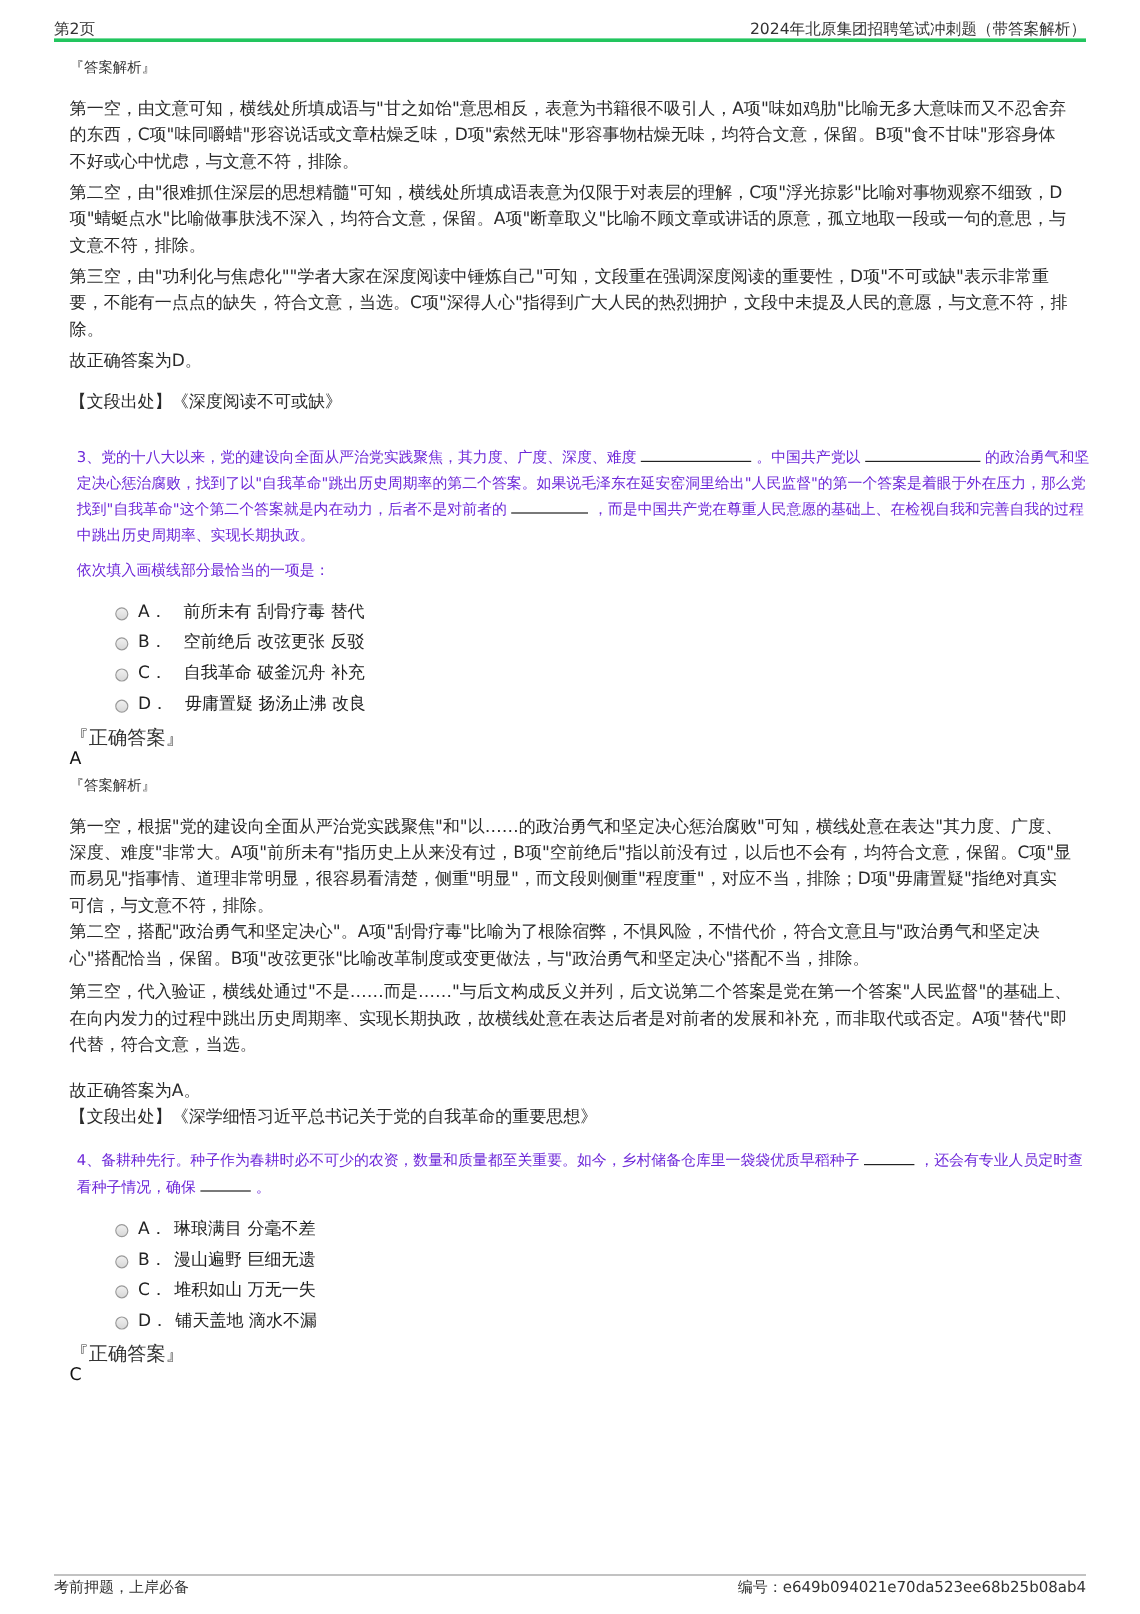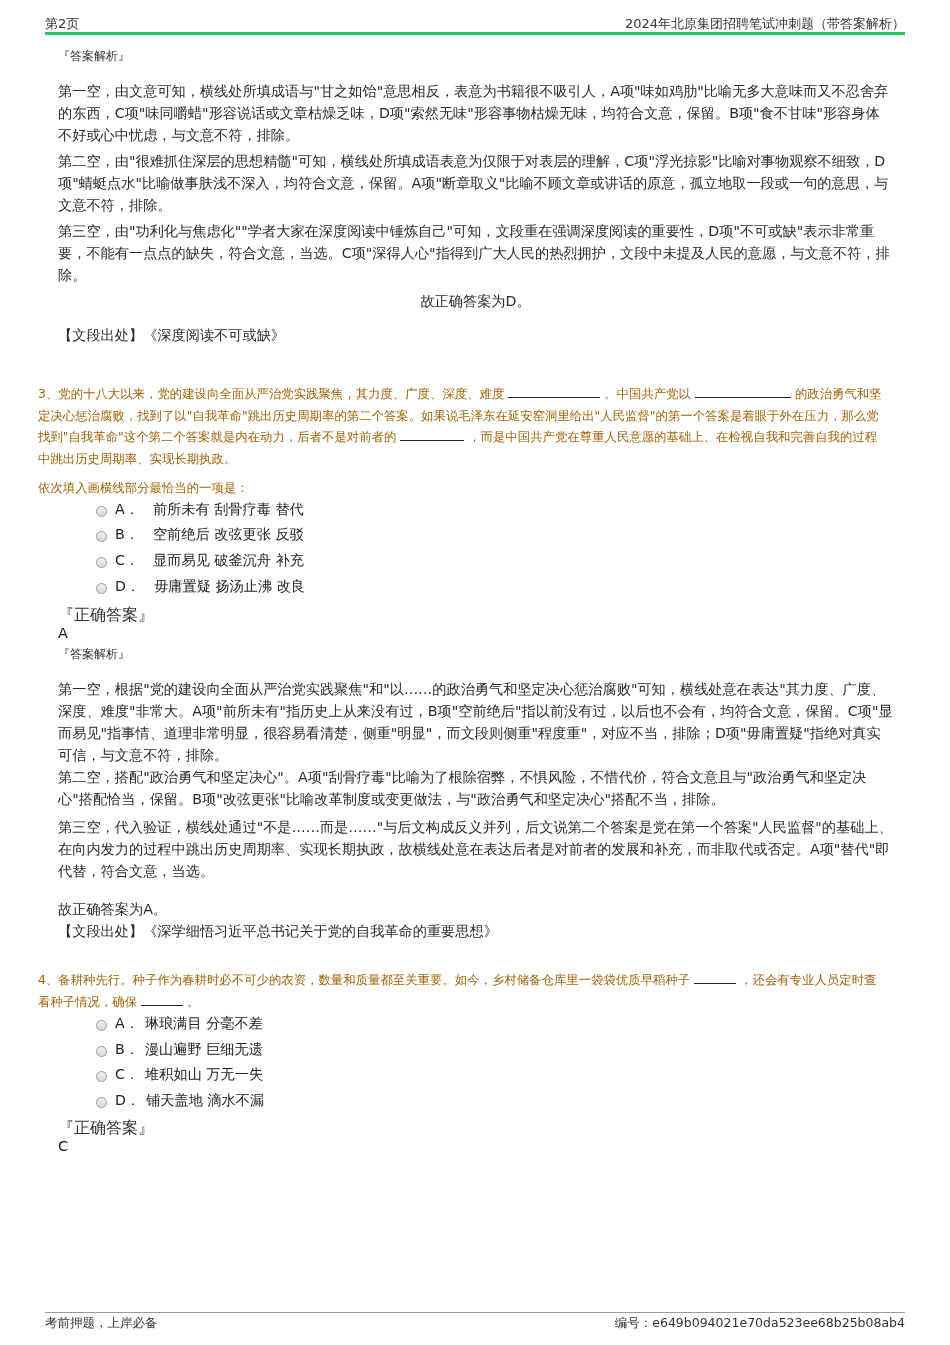--- a/index.html
+++ b/index.html
@@ -8,42 +8,42 @@
   .header { position:absolute; left:45px; right:45px; top:12px; height:20px;
             border-bottom:3px solid #22c55e; font-size:13px; color:#333; }
   .header .left { position:absolute; left:0; top:3px; }
   .header .right { position:absolute; right:0; top:3px; }
   .footer { position:absolute; left:45px; right:45px; top:1312px; height:20px;
             border-top:1px solid #9a9a9a; font-size:12.5px; color:#333; }
   .footer .left { position:absolute; left:0; top:2px; }
   .footer .right { position:absolute; right:0; top:2px; }
   .p { position:absolute; left:58px; width:835px; font-size:14.2px; line-height:22px; color:#2a2a2a; }
   .tag { position:absolute; left:58px; font-size:12px; color:#333; }
-  .q { position:absolute; left:38px; width:845px; font-size:12.4px; line-height:21.5px; color:#a16207;margin-top:13px; }
+  .q { position:absolute; left:64px; width:845px; font-size:12.4px; line-height:21.5px; color:#6d28d9; }
   .blank { display:inline-block; border-bottom:1.5px solid #222; vertical-align:baseline; height:1px; }
   .opt { position:absolute; left:96px; font-size:14.2px; color:#222; display:flex; align-items:center; }
   .radio { width:9px; height:9px; border-radius:50%; border:1px solid #999;
            background:linear-gradient(#f0f0f0,#d8d8d8); margin-right:8px; margin-top:4px; }
   .opt .letter { margin-right:14px; }
   .ans { position:absolute; left:58px; font-size:14.5px; color:#111; }
   .ansblk { position:absolute; font-size:16px; color:#333; }
 </style>
 </head>
 <body>
 
 <div class="header">
   <span class="left">第2页</span>
   <span class="right">2024年北原集团招聘笔试冲刺题（带答案解析）</span>
 </div>
 
 <div class="tag" style="top:48px;">『答案解析』</div>
 <div class="p" style="top:80px;">第一空，由文意可知，横线处所填成语与"甘之如饴"意思相反，表意为书籍很不吸引人，A项"味如鸡肋"比喻无多大意味而又不忍舍弃的东西，C项"味同嚼蜡"形容说话或文章枯燥乏味，D项"索然无味"形容事物枯燥无味，均符合文意，保留。B项"食不甘味"形容身体不好或心中忧虑，与文意不符，排除。</div>
 <div class="p" style="top:150px;">第二空，由"很难抓住深层的思想精髓"可知，横线处所填成语表意为仅限于对表层的理解，C项"浮光掠影"比喻对事物观察不细致，D项"蜻蜓点水"比喻做事肤浅不深入，均符合文意，保留。A项"断章取义"比喻不顾文章或讲话的原意，孤立地取一段或一句的意思，与文意不符，排除。</div>
 <div class="p" style="top:220px;">第三空，由"功利化与焦虑化""学者大家在深度阅读中锤炼自己"可知，文段重在强调深度阅读的重要性，D项"不可或缺"表示非常重要，不能有一点点的缺失，符合文意，当选。C项"深得人心"指得到广大人民的热烈拥护，文段中未提及人民的意愿，与文意不符，排除。</div>
-<div class="p" style="top:290px;text-align:center;">故正确答案为D。</div>
+<div class="p" style="top:290px;">故正确答案为D。</div>
 <div class="p" style="top:324px;">【文段出处】《深度阅读不可或缺》</div>
 
 <div class="q" style="top:370px;">
   <span>3、党的十八大以来，党的建设向全面从严治党实践聚焦，其力度、广度、深度、难度</span>
   <span class="blank" style="width:92px;"></span>
   <span>。中国共产党以</span>
   <span class="blank" style="width:96px;"></span>
   <span>的政治勇气和坚定决心惩治腐败，找到了以"自我革命"跳出历史周期率的第二个答案。如果说毛泽东在延安窑洞里给出"人民监督"的第一个答案是着眼于外在压力，那么党找到"自我革命"这个第二个答案就是内在动力，后者不是对前者的</span>
   <span class="blank" style="width:64px;"></span>
   <span>，而是中国共产党在尊重人民意愿的基础上、在检视自我和完善自我的过程中跳出历史周期率、实现长期执政。</span>
@@ -56,21 +56,21 @@
   <span>前所未有 刮骨疗毒 替代</span>
 </div>
 <div class="opt" style="top:525px;">
   <span class="radio"></span>
   <span class="letter">B．</span>
   <span>空前绝后 改弦更张 反驳</span>
 </div>
 <div class="opt" style="top:551px;">
   <span class="radio"></span>
   <span class="letter">C．</span>
-  <span>显而易见 破釜沉舟 补充</span>
+  <span>自我革命 破釜沉舟 补充</span>
 </div>
 <div class="opt" style="top:577px;">
   <span class="radio"></span>
   <span class="letter">D．</span>
   <span>毋庸置疑 扬汤止沸 改良</span>
 </div>
 
 <div class="ansblk" style="top:605px; left:58px;">『正确答案』</div>
 <div class="ans" style="top:625px;">A</div>
 <div class="tag" style="top:646px;">『答案解析』</div>

